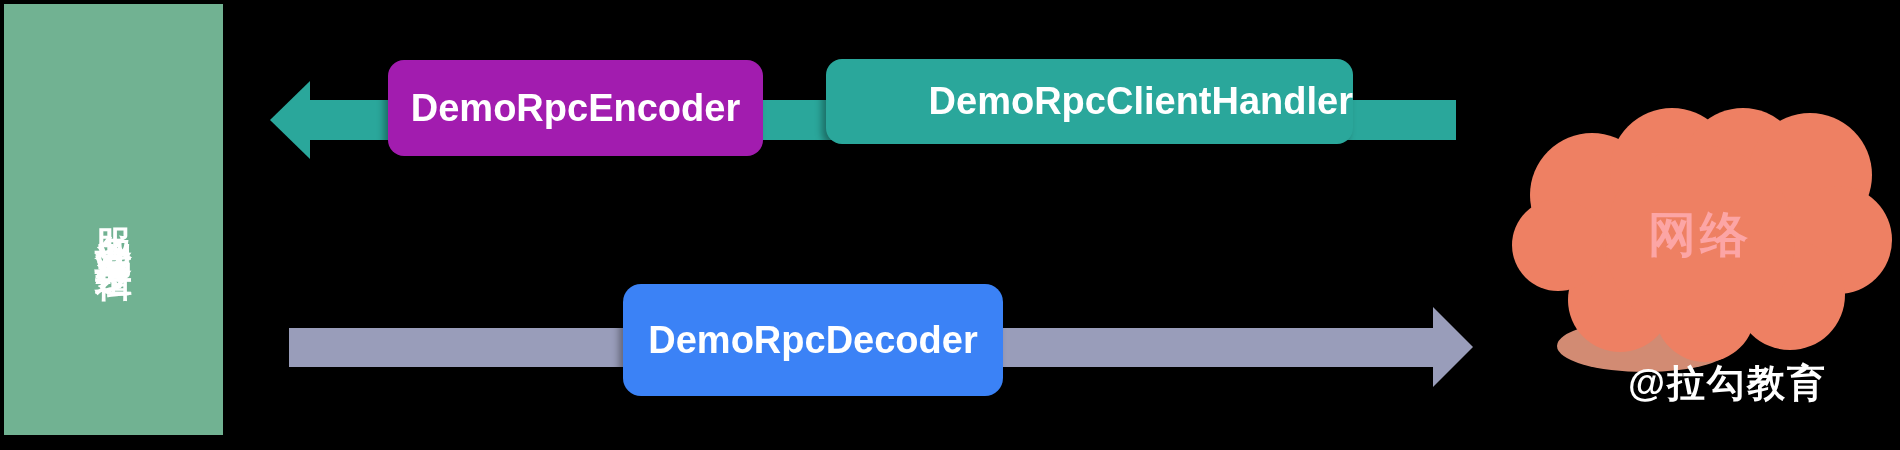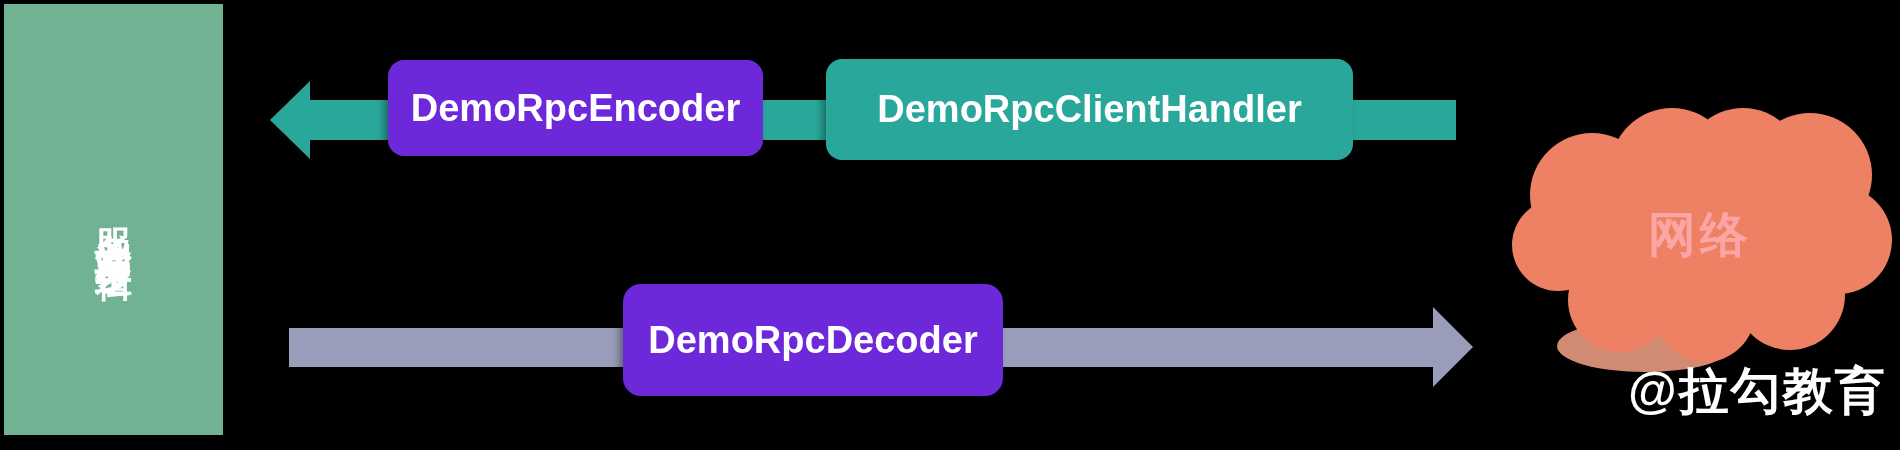--- a/index.html
+++ b/index.html
@@ -21,61 +21,61 @@
   .arrow-head{position:absolute;display:block;}
   .arrow-head.left{left:270px;top:81px;}
   .arrow-head.right{left:1433px;top:307px;}
   .node{
     position:absolute;border-radius:16px;
     display:flex;align-items:center;justify-content:center;
     color:#fff;font-size:38px;font-weight:bold;
     box-shadow:-4px 4px 7px rgba(0,0,0,0.35);
   }
   .node.encoder{left:388px;top:60px;width:375px;height:96px;}
-  .node.client-handler{left:826px;top:59px;width:527px;height:101px;}
+  .node.client-handler{left:826px;top:59px;width:527px;height:85px;justify-content:flex-end;}
   .node.decoder{left:623px;top:284px;width:380px;height:112px;border-radius:18px;}
   .cloud-svg{position:absolute;left:1500px;top:90px;}
   .cloud-label{
     position:absolute;left:1545px;top:203px;width:310px;height:64px;
     display:flex;align-items:center;justify-content:center;
     color:#fca5a5;font-size:48px;font-weight:bold;letter-spacing:4px;
   }
   .watermark{
     position:absolute;left:1628px;top:358px;
-    color:#fff;font-size:50px;font-weight:bold;letter-spacing:2px;z-index:5;
+    color:#fff;font-size:38px;font-weight:bold;letter-spacing:2px;z-index:5;
   }
 </style>
 </head>
 <body>
 
 <div class="stage">
 
   <div class="server-panel" style="background-color: rgb(113, 178, 146);">
     <span class="vtext">服务端业务逻辑</span>
   </div>
 
   <svg class="arrow-head left" width="40" height="78" viewBox="0 0 40 78">
     <polygon points="40,0 0,39 40,78" fill="#2AA79B"></polygon>
   </svg>
   <div class="shaft top" style="background-color: rgb(42, 167, 155);"></div>
 
-  <div class="node encoder" style="background-color: #6d28d9;">
+  <div class="node encoder" style="background-color: #a21caf;">
     <span>DemoRpcEncoder</span>
   </div>
 
   <div class="node client-handler" style="background-color: rgb(42, 167, 155);">
     <span>DemoRpcClientHandler</span>
   </div>
 
   <div class="shaft bottom" style="background-color: rgb(153, 157, 186);"></div>
   <svg class="arrow-head right" width="40" height="80" viewBox="0 0 40 80">
     <polygon points="0,0 40,40 0,80" fill="#999DBA"></polygon>
   </svg>
 
-  <div class="node decoder" style="background-color: #6d28d9;">
+  <div class="node decoder" style="background-color: #3b82f6;">
     <span>DemoRpcDecoder</span>
   </div>
 
   <svg class="cloud-svg" width="400" height="290" viewBox="0 0 400 290">
     <ellipse cx="145" cy="256" rx="88" ry="26" fill="#D28B73"></ellipse>
     <g fill="#EE8063">
       <circle cx="92" cy="105" r="62"></circle>
       <circle cx="172" cy="80" r="62"></circle>
       <circle cx="243" cy="78" r="60"></circle>
       <circle cx="310" cy="85" r="62"></circle>

